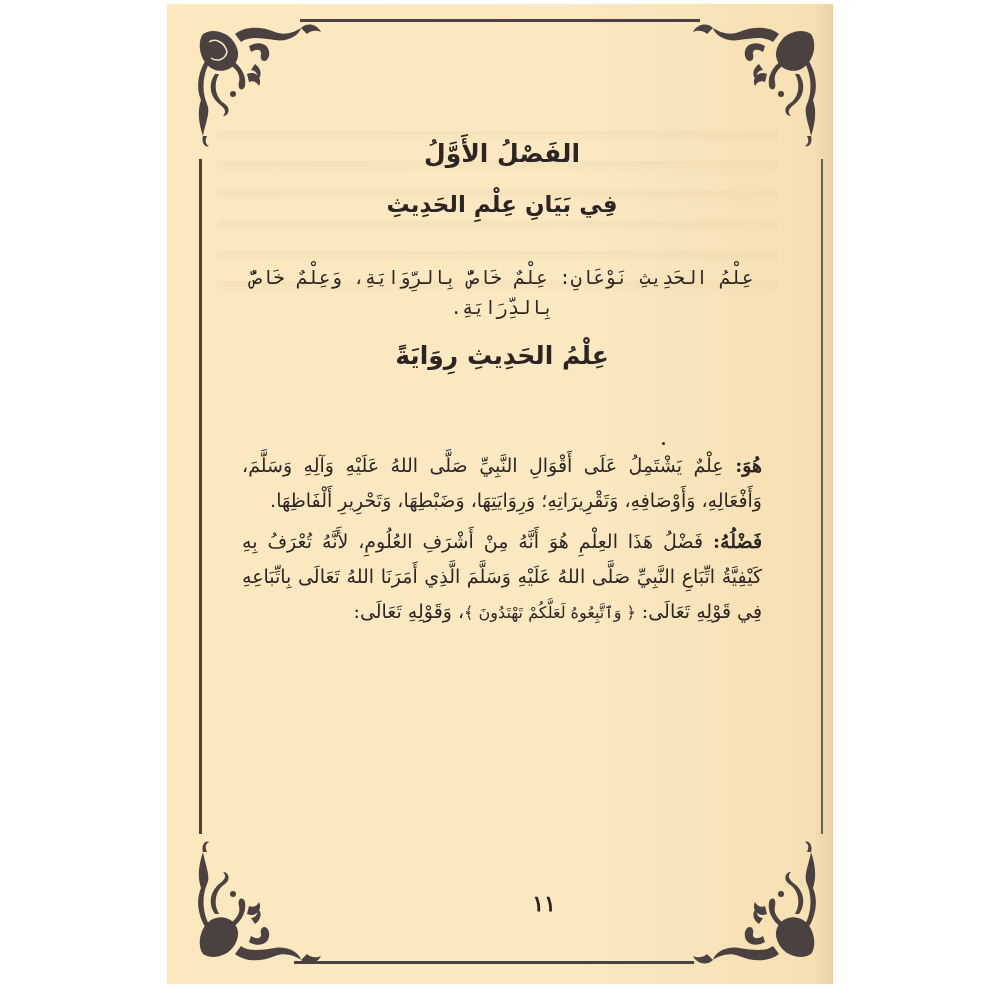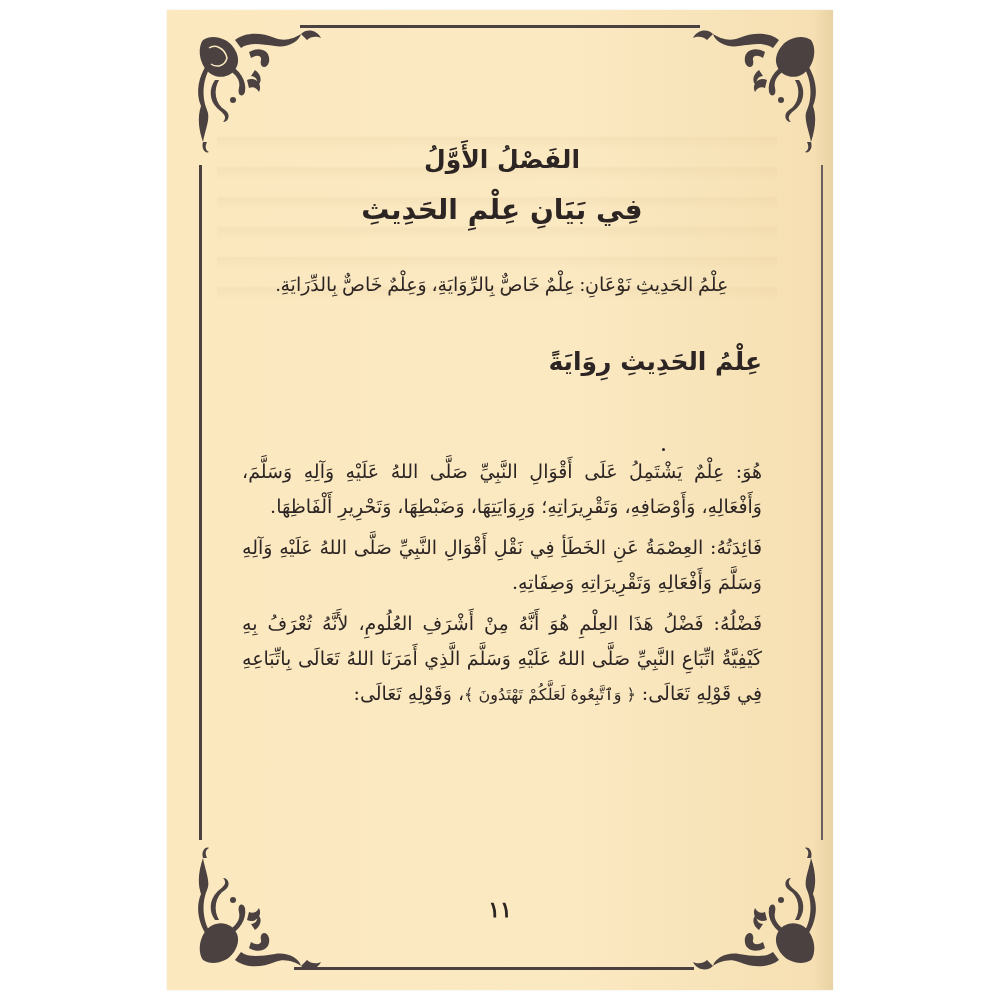--- a/index.html
+++ b/index.html
@@ -6,21 +6,21 @@
       margin: 0;
       padding: 0;
       width: 1000px;
       height: 1000px;
       background: #ffffff;
       overflow: hidden;
     }
     .page {
       position: absolute;
       left: 167px;
-      top: 10px;
+      top: 4px;
       width: 666px;
       height: 980px;
       background: linear-gradient(90deg, #fbe8bf 0%, #fbe9c2 60%, #f6e0b3 97%, #e9d2a4 100%);
       box-shadow: 0 0 2px rgba(0,0,0,0.08);
     }
     .border-line {
       position: absolute;
       background: #4a4140;
     }
     .border-top { left: 133px; top: 15px; width: 400px; height: 3px; }
@@ -52,51 +52,51 @@
       text-align: center;
       font-weight: bold;
       font-size: 25px;
       line-height: 40px;
       margin: 0;
       height: 50px;
     }
     .chapter-subtitle {
       text-align: center;
       font-weight: bold;
-      font-size: 28px;
+      font-size: 23px;
       line-height: 40px;
       margin: 0;
       height: 80px;
     }
     .intro {
-      font-family: Liberation Serif, serif;
+      font-family: Liberation Mono, monospace;
       text-align: center;
       font-size: 19px;
       line-height: 30px;
       height: 70px;
       margin: 0;
     }
     .section-title {
-      text-align: right;
+      text-align: center;
       font-weight: bold;
       font-size: 25px;
       line-height: 40px;
       height: 90px;
       margin: 0;
       padding-top: 2px;
     }
     .para {
       font-family: "DejaVu Serif", serif;
       font-size: 19px;
       line-height: 35px;
       text-align: justify;
       text-align-last: right;
       margin: 0 0 6px 0;
     }
-    .label { font-weight: normal; }
+    .label { font-weight: bold; }
     .quran { font-size: 16px; }
     .stray-dot {
       position: absolute;
       left: 495px;
       top: 438px;
       width: 3px;
       height: 3px;
       border-radius: 50%;
       background: #2c2523;
     }
@@ -104,20 +104,21 @@
       position: absolute;
       left: 0;
       width: 666px;
       top: 887px;
       text-align: center;
       font-family: Liberation Sans, sans-serif;
       font-weight: bold;
       font-size: 22px;
       color: #2c2523;
       direction: rtl;
+      padding-left: 44px;
     }
     .bleed {
       position: absolute;
       left: 50px;
       top: 110px;
       width: 560px;
       height: 180px;
       background: repeating-linear-gradient(180deg, rgba(200,170,120,0.0) 0px, rgba(200,170,120,0.0) 16px, rgba(200,170,120,0.10) 18px, rgba(200,170,120,0.0) 30px);
       pointer-events: none;
     }
@@ -207,23 +208,20 @@
   <div class="content">
     <h1 class="chapter-title">الفَصْلُ الأَوَّلُ</h1>
     <h2 class="chapter-subtitle">فِي بَيَانِ عِلْمِ الحَدِيثِ</h2>
     <p class="intro">عِلْمُ الحَدِيثِ نَوْعَانِ: عِلْمٌ خَاصٌّ بِالرِّوَايَةِ، وَعِلْمٌ خَاصٌّ بِالدِّرَايَةِ.</p>
     <h3 class="section-title">عِلْمُ الحَدِيثِ رِوَايَةً</h3>
 
     <p class="para" style="margin-top:22px;">
       <span class="label">هُوَ:</span><span> عِلْمٌ يَشْتَمِلُ عَلَى أَقْوَالِ النَّبِيِّ صَلَّى اللهُ عَلَيْهِ وَآلِهِ وَسَلَّمَ، وَأَفْعَالِهِ، وَأَوْصَافِهِ، وَتَقْرِيرَاتِهِ؛ وَرِوَايَتِهَا، وَضَبْطِهَا، وَتَحْرِيرِ أَلْفَاظِهَا.</span>
     </p>
     <p class="para">
-      <span class="label">فَائِدَتُهُ:</span><span> العِصْمَةُ عَنِ الخَطَأِ فِي نَقْلِ أَقْوَالِ النَّبِيِّ صَلَّى اللهُ عَلَيْهِ وَآلِهِ وَسَلَّمَ وَأَفْعَالِهِ وَتَقْرِيرَاتِهِ وَصِفَاتِهِ.</span>
-    </p>
-    <p class="para">
       <span class="label">فَضْلُهُ:</span><span> فَضْلُ هَذَا العِلْمِ هُوَ أَنَّهُ مِنْ أَشْرَفِ العُلُومِ، لأَنَّهُ تُعْرَفُ بِهِ كَيْفِيَّةُ اتِّبَاعِ النَّبِيِّ صَلَّى اللهُ عَلَيْهِ وَسَلَّمَ الَّذِي أَمَرَنَا اللهُ تَعَالَى بِاتِّبَاعِهِ فِي قَوْلِهِ تَعَالَى: </span><span class="quran">﴿ وَٱتَّبِعُوهُ لَعَلَّكُمْ تَهْتَدُونَ ﴾</span><span>، وَقَوْلِهِ تَعَالَى:</span>
     </p>
   </div>
 
   <div class="stray-dot"></div>
 
   <div class="page-number">١١</div>
 </div>
 
 </body></html>

